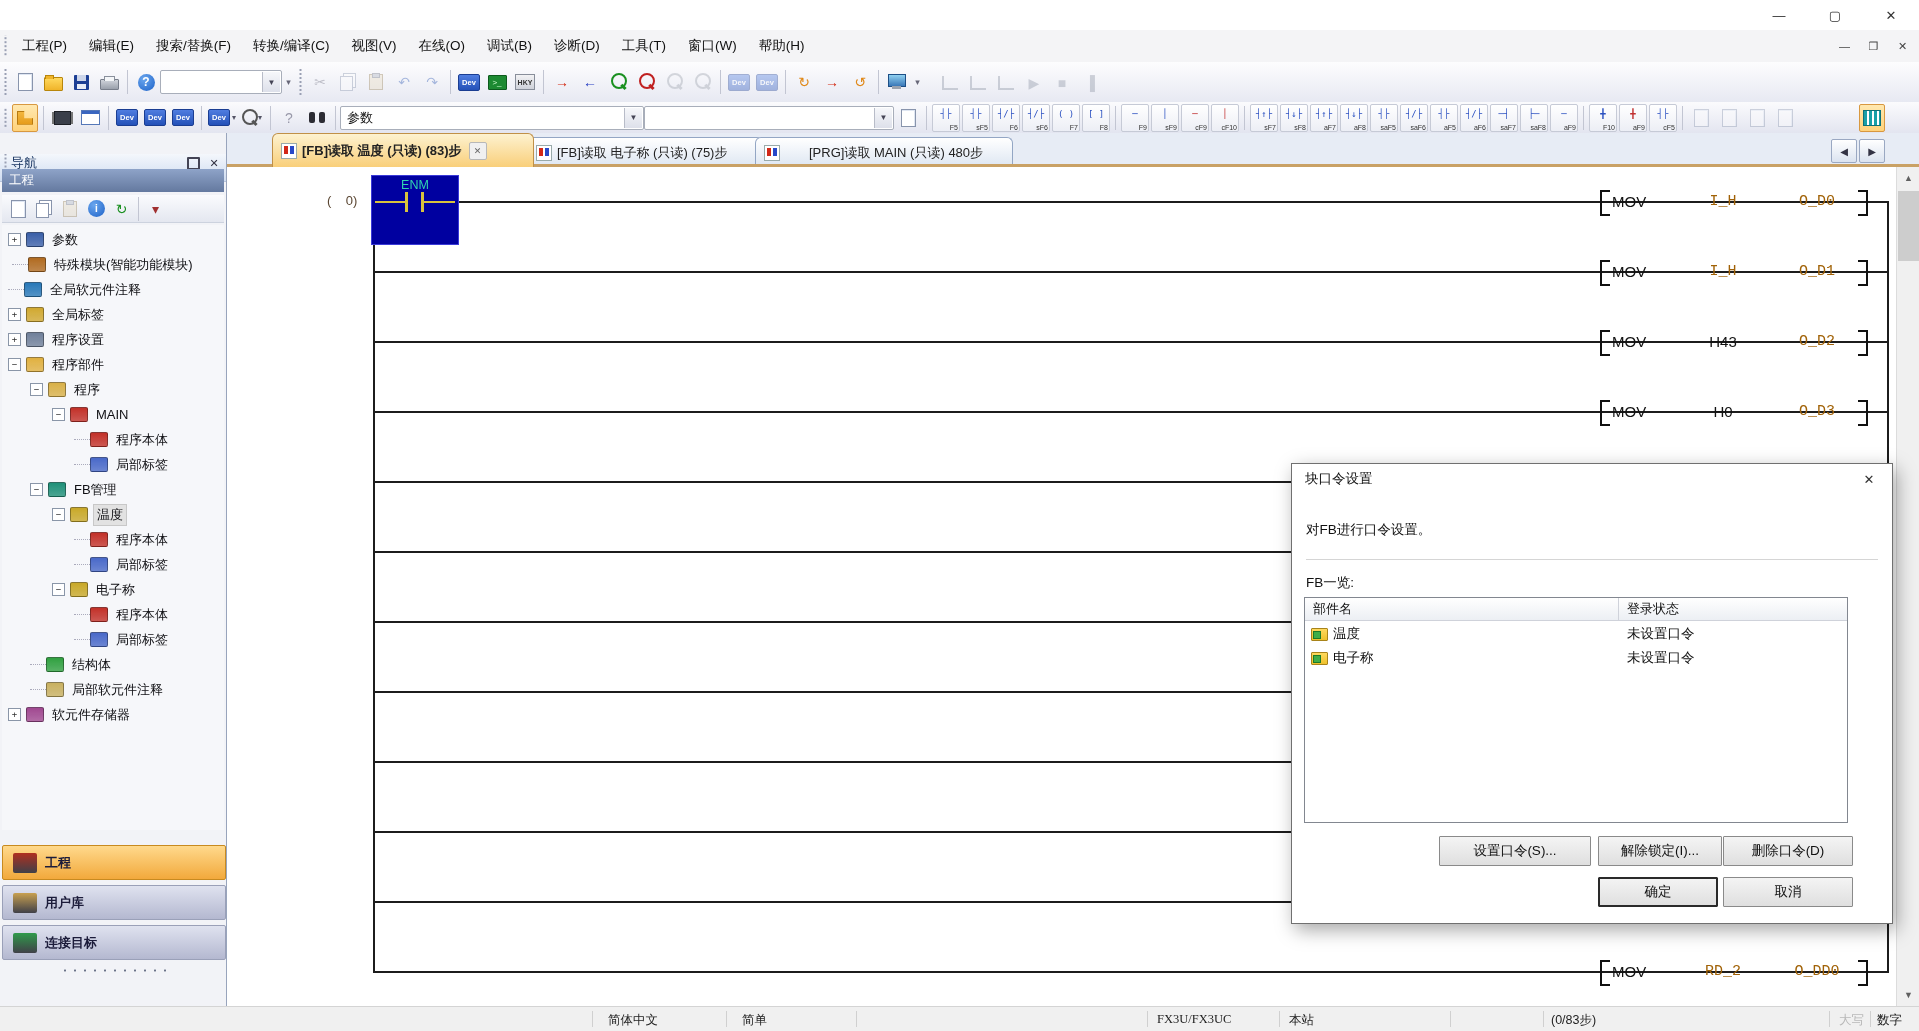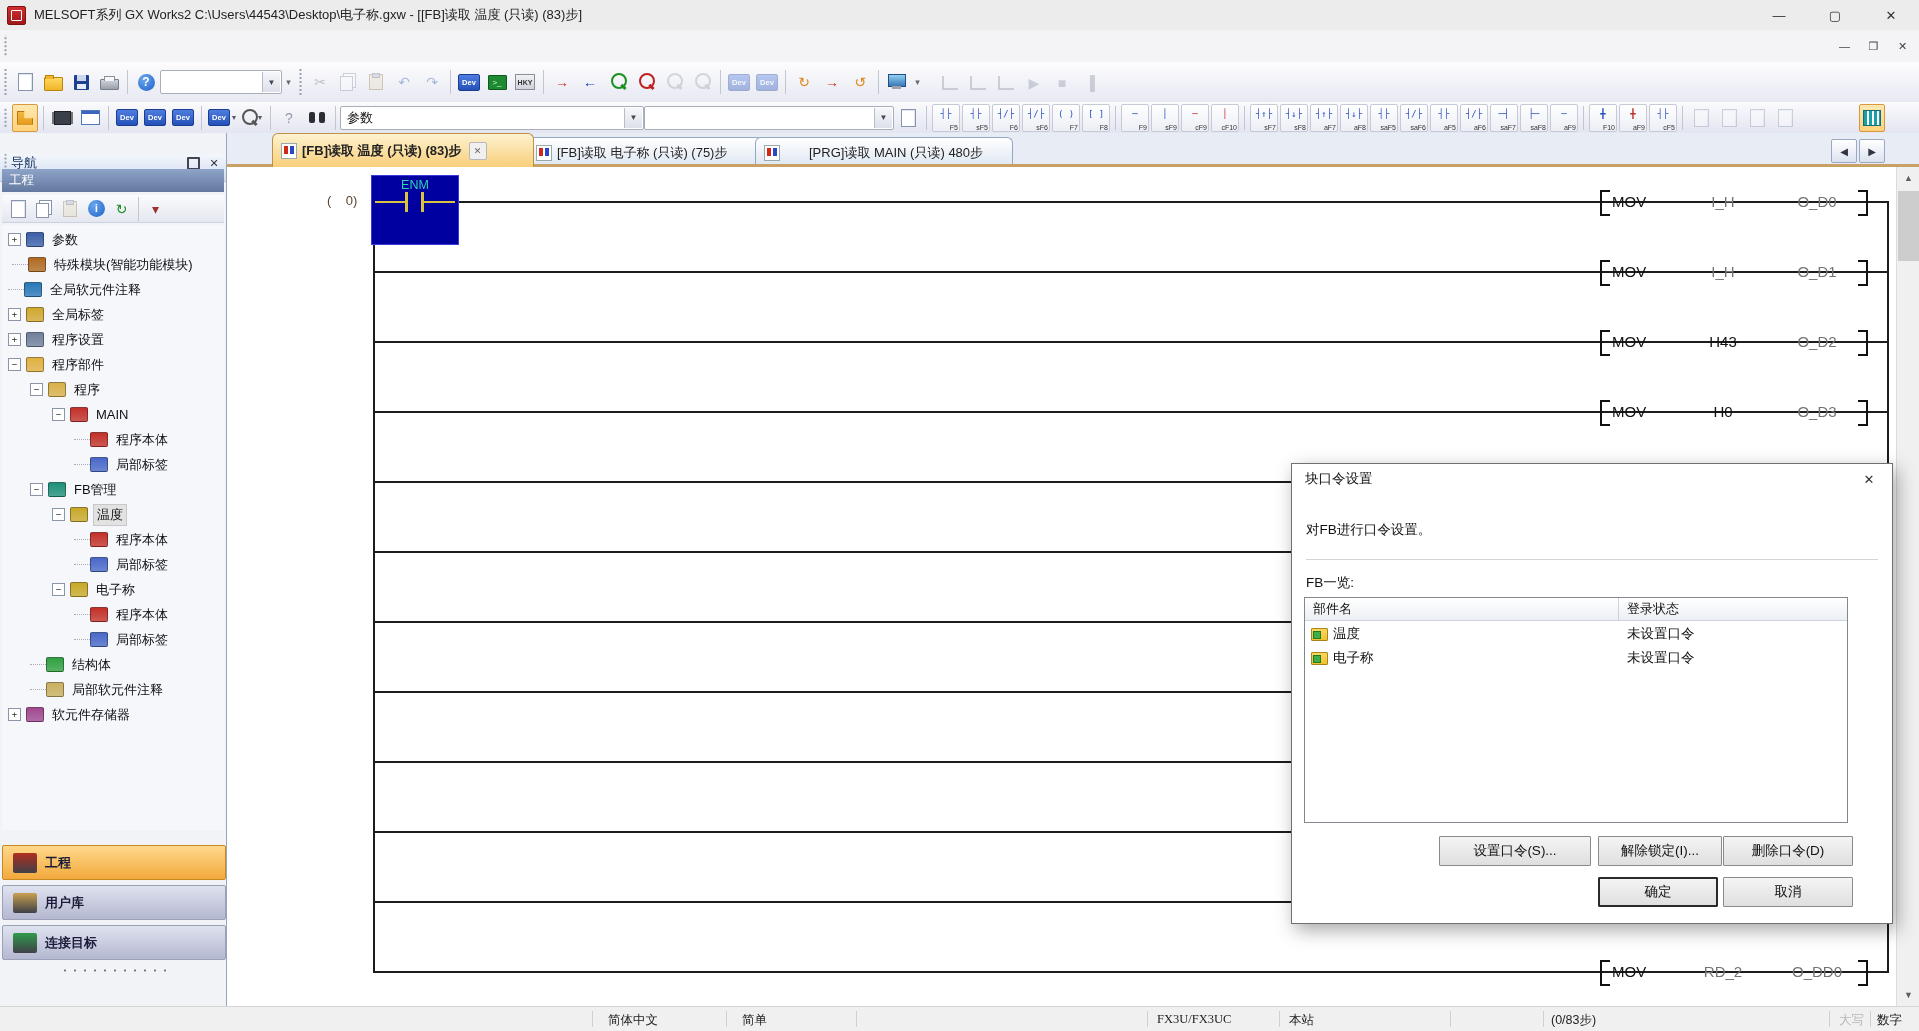--- a/index.html
+++ b/index.html
@@ -103,21 +103,21 @@
   #enm{position:absolute;background:#0000a0;border:1px solid #3a3ad8;box-sizing:border-box;}
   #enm .lbl{position:absolute;left:0;right:0;top:2px;text-align:center;color:#2fd3b0;font-size:12.5px;}
   #enm .wire{position:absolute;height:2px;background:#d8c23e;}
   #enm .bar{position:absolute;width:3px;height:20px;background:#d8c23e;}
   .inst{position:absolute;height:26px;font-size:15px;color:#111;}
   .inst .op{position:absolute;left:12px;top:4px;}
   .inst .src{position:absolute;left:88px;top:4px;width:70px;text-align:center;}
   .inst .dst{position:absolute;left:178px;top:4px;width:78px;text-align:center;}
   .inst .brl{position:absolute;left:0;top:1px;width:8px;height:22px;border:2px solid #111;border-right:none;}
   .inst .brr{position:absolute;right:0;top:1px;width:8px;height:22px;border:2px solid #111;border-left:none;}
-  .magenta{color:#737373;}
+  .magenta{color:#a16207;font-family:Liberation Mono, monospace;}
   
   #vscroll{position:absolute;left:1896px;top:167px;width:23px;height:839px;background:#f0f0f0;border-left:1px solid #dcdcdc;}
   .sbtn{position:absolute;left:0;width:23px;height:22px;background:#f0f0f0;color:#606060;font-size:9px;display:flex;align-items:center;justify-content:center;}
   #sthumb{position:absolute;left:1px;top:24px;width:21px;height:70px;background:#cdcdcd;}
   
   #dialog{position:absolute;left:1291px;top:463px;width:600px;height:459px;background:#fff;border:1px solid #707070;box-shadow:4px 6px 18px rgba(0,0,0,.35);z-index:10;}
   #dlg-title{position:absolute;left:0;top:0;right:0;height:30px;display:flex;align-items:center;padding-left:13px;font-size:13.5px;color:#111;}
   #dlg-close{position:absolute;right:8px;top:4px;width:30px;height:22px;display:flex;align-items:center;justify-content:center;color:#333;font-size:13px;}
   #dlg-msg{position:absolute;left:14px;top:57px;font-size:13.5px;color:#111;}
   #dlg-sep{position:absolute;left:14px;top:95px;width:572px;height:2px;border-top:1px solid #d5d5d5;border-bottom:1px solid #fff;}
@@ -137,30 +137,39 @@
   #statusbar{position:absolute;left:0;top:1006px;width:1919px;height:25px;background:#f0f0f0;border-top:1px solid #d4d4d4;font-size:12.5px;color:#222;}
   .stext{position:absolute;top:5px;white-space:nowrap;}
   .sdiv{position:absolute;top:4px;width:1px;height:16px;background:#d0d0d0;}
   .muted{color:#b8b8b8;}
 </style>
 </head>
 <body>
 
 <div id="app">
 
-  <div id="titlebar">
-    <div id="app-icon"></div>
-    <div id="title-text">MELSOFT系列 GX Works2 C:\Users\44543\Desktop\电子称.gxw - [[FB]读取 温度 (只读) (83)步]</div>
-  </div>
   <div class="wincaption" style="right:112px;">—</div>
   <div class="wincaption" style="right:56px;">▢</div>
   <div class="wincaption" style="right:0;">✕</div>
 
   <div id="menubar">
     <div class="grip"></div>
+    <div id="menu-items" style="display: flex; height: 100%; align-items: center;">
+        <div class="menu-item">工程(P)</div>
+        <div class="menu-item">编辑(E)</div>
+        <div class="menu-item">搜索/替换(F)</div>
+        <div class="menu-item">转换/编译(C)</div>
+        <div class="menu-item">视图(V)</div>
+        <div class="menu-item">在线(O)</div>
+        <div class="menu-item">调试(B)</div>
+        <div class="menu-item">诊断(D)</div>
+        <div class="menu-item">工具(T)</div>
+        <div class="menu-item">窗口(W)</div>
+        <div class="menu-item">帮助(H)</div>
+      </div>
     <div id="mdi-controls">
         <div class="mdi-btn">—</div>
         <div class="mdi-btn">❐</div>
         <div class="mdi-btn">✕</div>
       </div>
   </div>
 
   <div id="toolbar1">
       <div class="grip"></div>
       <div class="tbtn">

